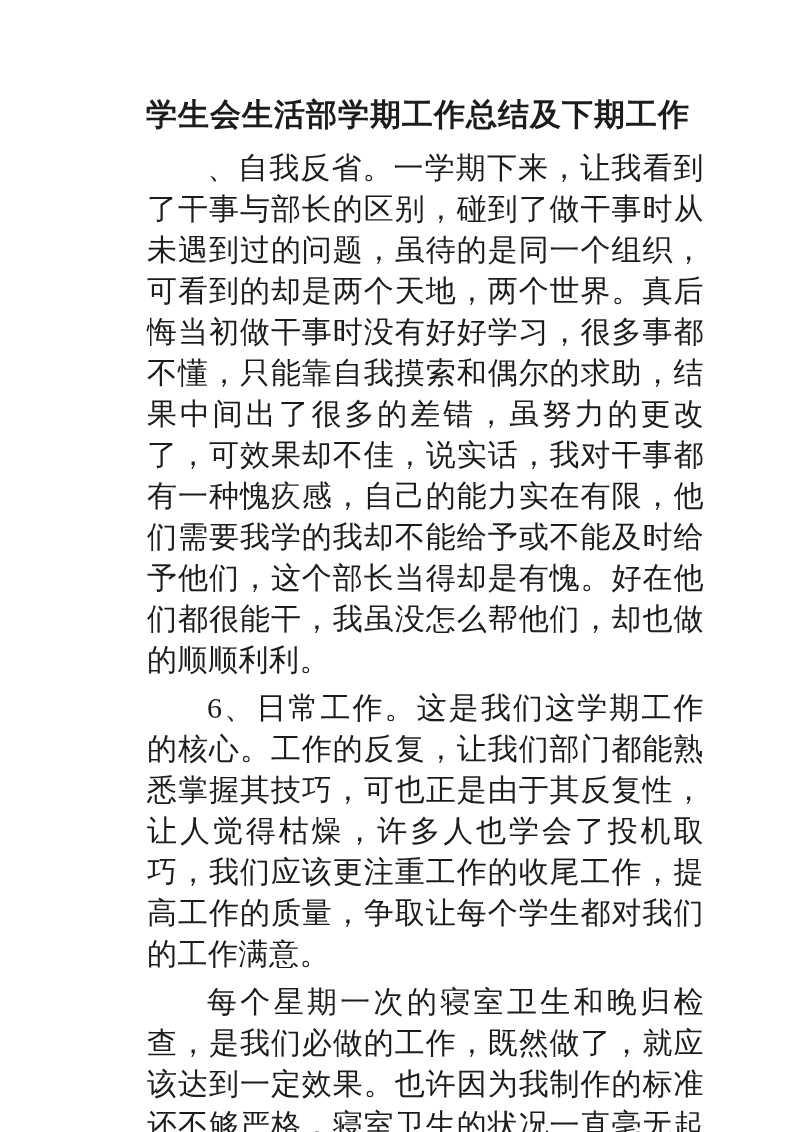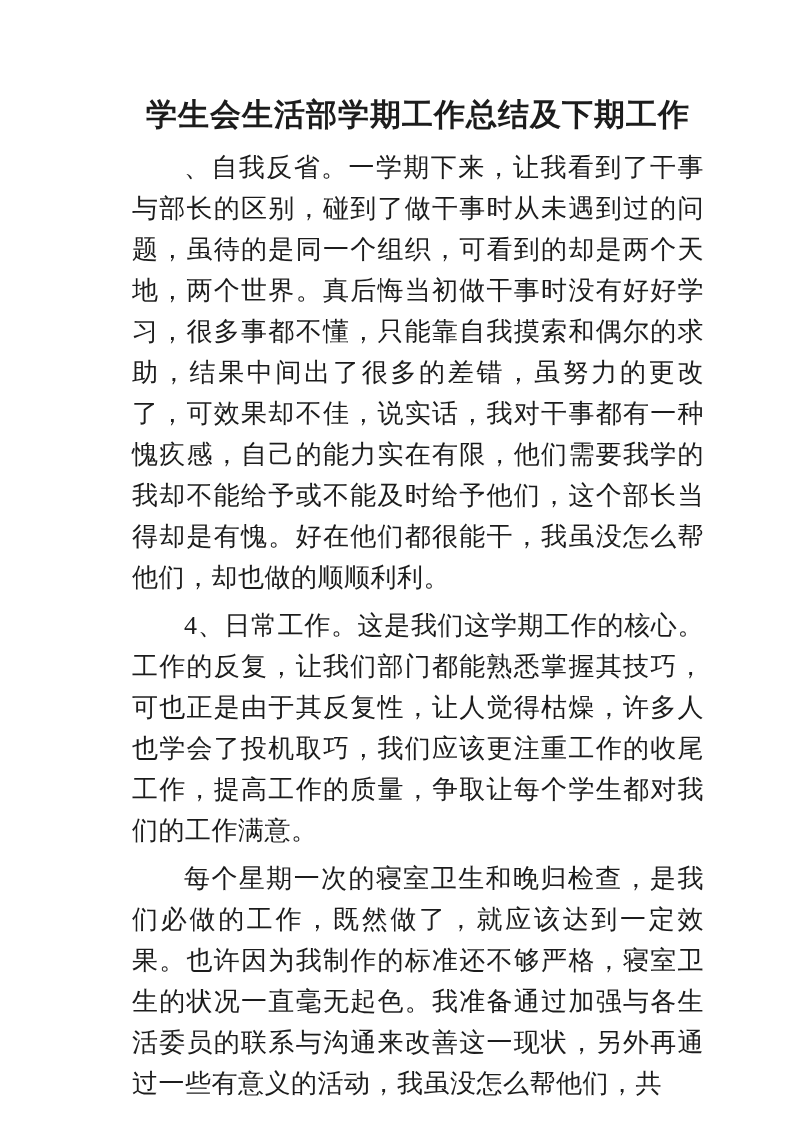--- a/index.html
+++ b/index.html
@@ -28,39 +28,39 @@
     font-weight: bold;
     line-height: 45px;
     text-align: center;
     letter-spacing: 1px;
     margin: 0 0 10px 0;
   }
   .doc-title .title-line {
     display: block;
   }
   .doc-body p {
-    margin: 0 0 7px 0;
-    font-size: 26px;
+    margin: 0 0 7px 15px;
+    font-size: 30px;
     line-height: 41px;
     text-align: justify;
     text-indent: 2em;
     letter-spacing: 0.5px;
     word-break: break-all;
   }
 </style>
 </head>
 <body>
 
 <div class="page">
   <div class="doc-content">
 
     <h1 class="doc-title">
       <span class="title-line">学生会生活部学期工作总结及下期工作</span>
     </h1>
 
     <div class="doc-body">
       <p>、自我反省。一学期下来，让我看到了干事与部长的区别，碰到了做干事时从未遇到过的问题，虽待的是同一个组织，可看到的却是两个天地，两个世界。真后悔当初做干事时没有好好学习，很多事都不懂，只能靠自我摸索和偶尔的求助，结果中间出了很多的差错，虽努力的更改了，可效果却不佳，说实话，我对干事都有一种愧疚感，自己的能力实在有限，他们需要我学的我却不能给予或不能及时给予他们，这个部长当得却是有愧。好在他们都很能干，我虽没怎么帮他们，却也做的顺顺利利。</p>
-      <p>4、日常工作。这是我们这学期工作的核心。工作的反复，让我们部门都能熟悉掌握其技巧，可也正是由于其反复性，让人觉得枯燥，许多人也学会了投机取巧，我们应该更注重工作的收尾工作，提高工作的质量，争取让每个学生都对我们的工作满意。</p>
+      <p>6、日常工作。这是我们这学期工作的核心。工作的反复，让我们部门都能熟悉掌握其技巧，可也正是由于其反复性，让人觉得枯燥，许多人也学会了投机取巧，我们应该更注重工作的收尾工作，提高工作的质量，争取让每个学生都对我们的工作满意。</p>
       <p>每个星期一次的寝室卫生和晚归检查，是我们必做的工作，既然做了，就应该达到一定效果。也许因为我制作的标准还不够严格，寝室卫生的状况一直毫无起色。我准备通过加强与各生活委员的联系与沟通来改善这一现状，另外再通过一些有意义的活动，我虽没怎么帮他们，共</p>
     </div>
 
   </div>
 </div>
 
 </body></html>

